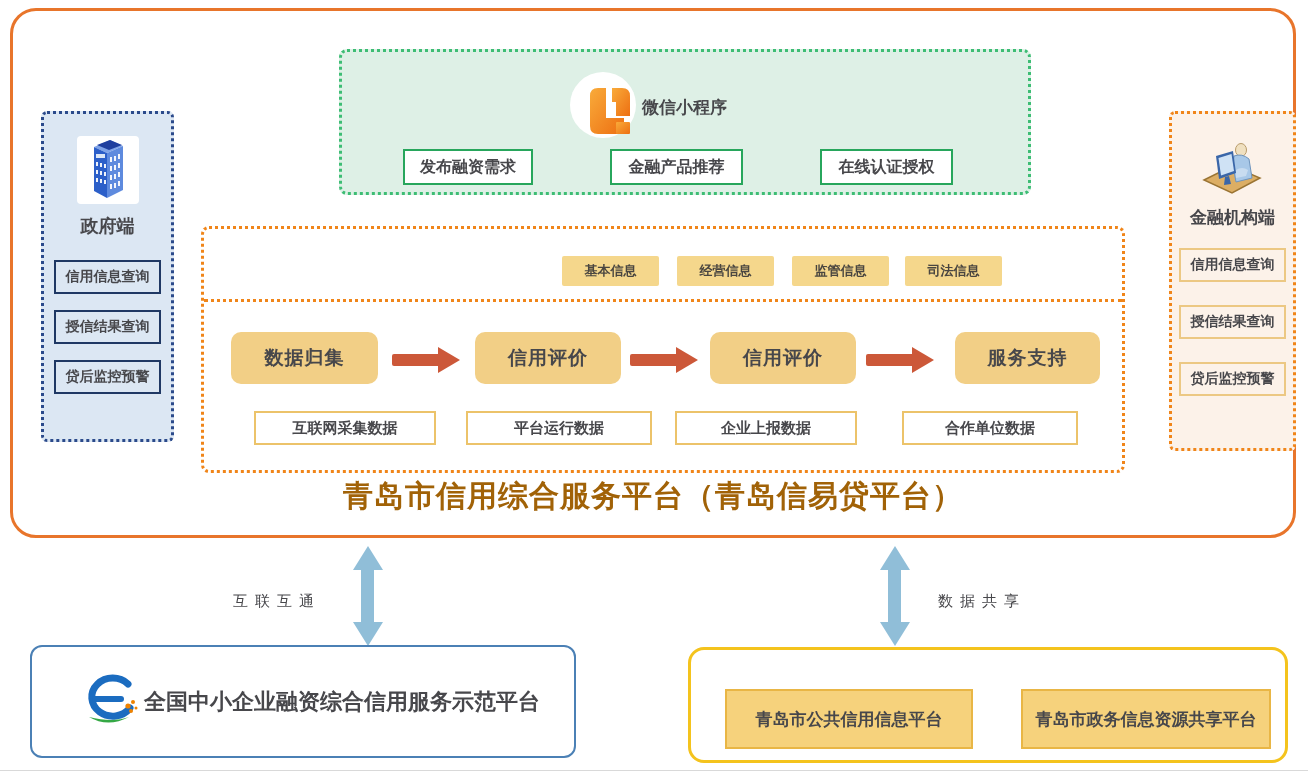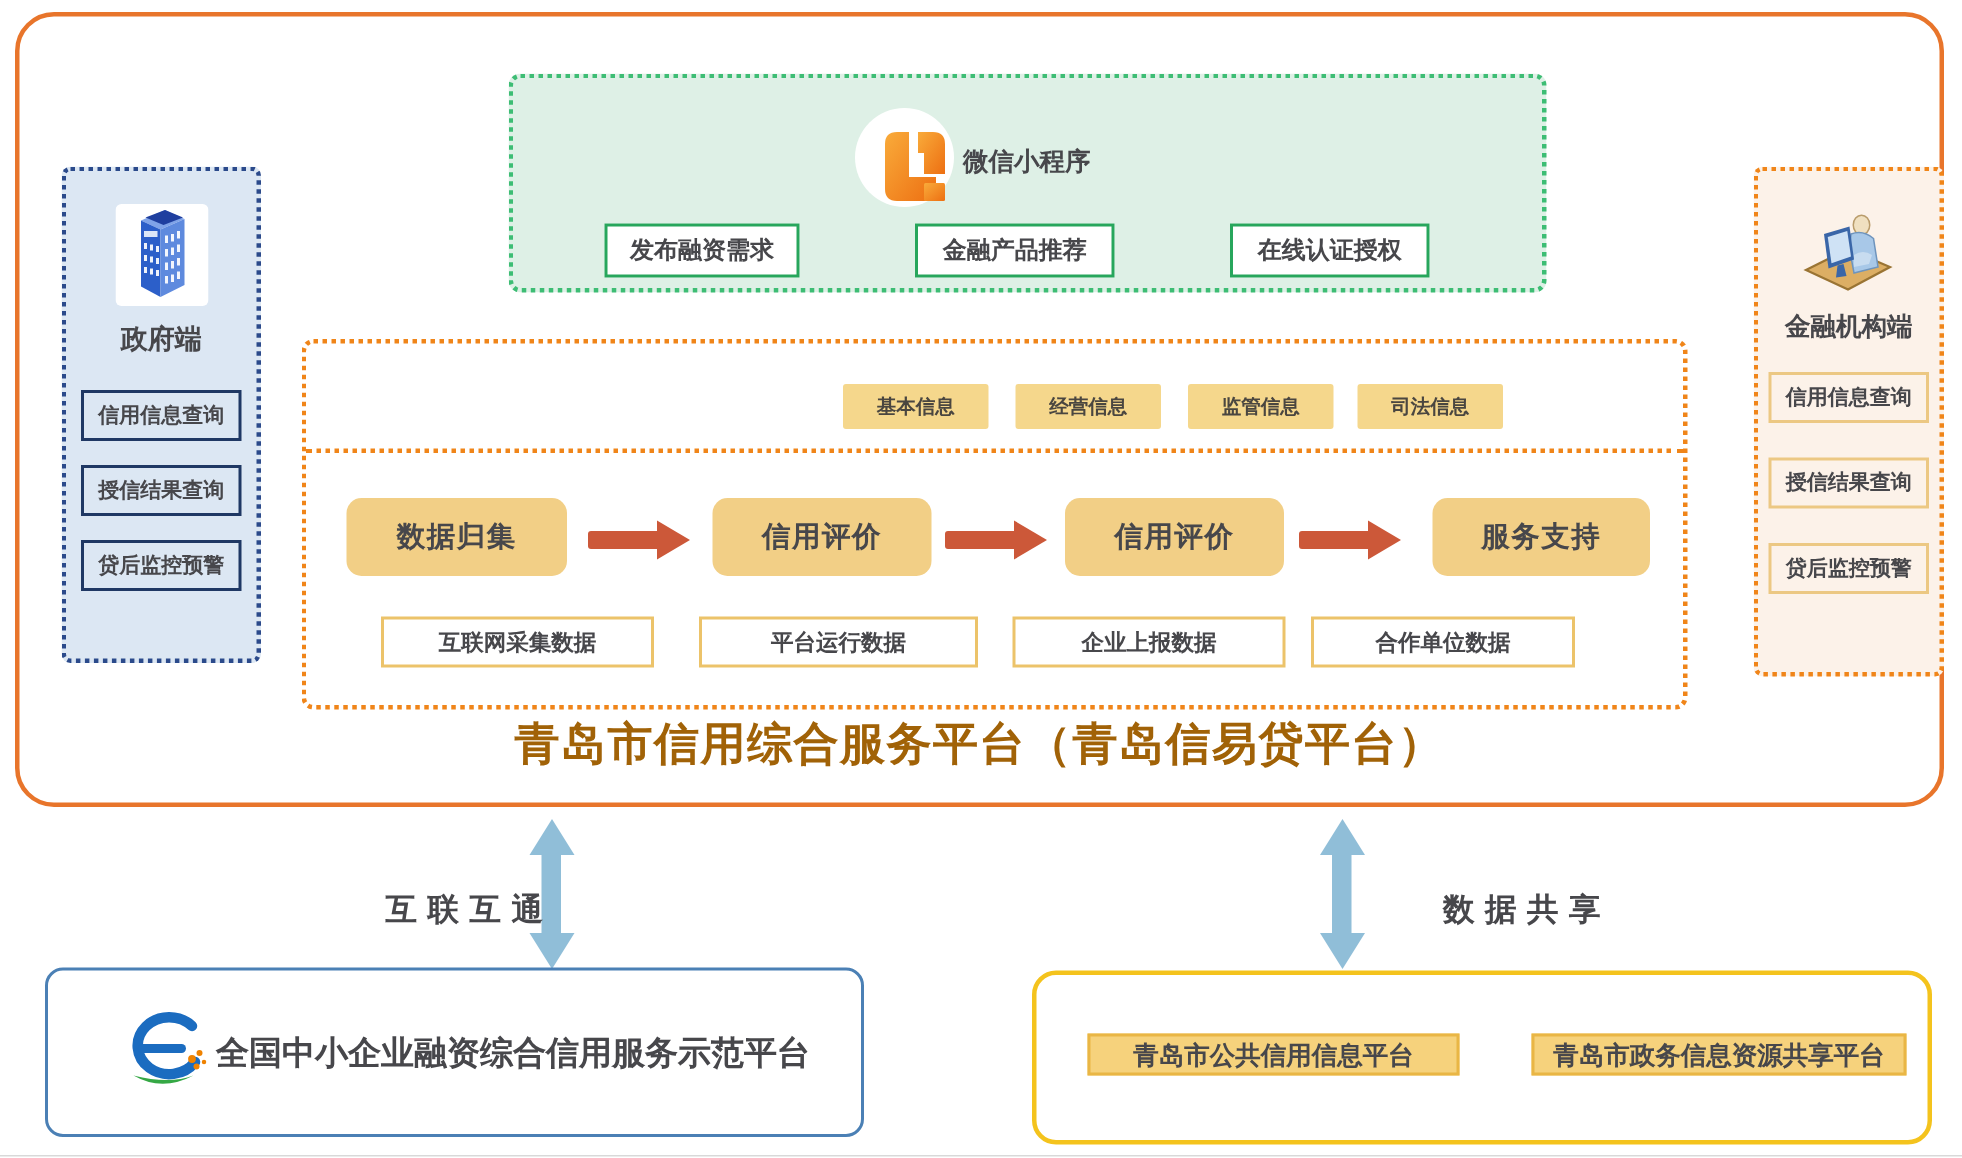--- a/index.html
+++ b/index.html
@@ -50,25 +50,25 @@
     letter-spacing:1px; }
   .data-src { top:182px; height:34px; background:#fff; border:2px solid #ecc36a;
     font-size:15px; font-weight:bold; display:flex; align-items:center; justify-content:center; }
 
   .panel-title { width:100%; text-align:center; font-weight:bold; }
   .gov-item { left:10px; width:107px; height:34px; background:#dce7f3; border:2px solid #1f3864;
     font-size:14px; font-weight:bold; display:flex; align-items:center; justify-content:center; }
   .fin-item { left:7px; width:107px; height:34px; background:#fcf2e9; border:2px solid #ecc883;
     font-size:14px; font-weight:bold; display:flex; align-items:center; justify-content:center; }
 
-  .link-label { font-size:21px; font-weight:bold; letter-spacing:7px; white-space:nowrap;margin-left:24px; }
+  .link-label { font-size:15px; font-weight:normal; letter-spacing:7px; white-space:nowrap; }
 
   .national-label { left:112px; top:0; height:100%; display:flex; align-items:center;
     font-size:22px; font-weight:bold; }
-  .muni-item { top:39px; height:28px; background:#f6d27c; border:2px solid #e9b645;
+  .muni-item { top:39px; height:60px; background:#f6d27c; border:2px solid #e9b645;
     font-size:17px; font-weight:bold; display:flex; align-items:center; justify-content:center; }
 
   
   .flow-arrow { top:118px; height:26px; }
   .flow-arrow .shaft { position:absolute; left:0; top:7px; height:12px;
     width:calc(100% - 20px); background:#cc5839; border-radius:2px; }
   .flow-arrow .head { position:absolute; right:0; top:0; width:0; height:0;
     border-top:13px solid transparent; border-bottom:13px solid transparent;
     border-left:22px solid #cc5839; }
 
@@ -136,21 +136,21 @@
           <div class="head"></div>
       </div>
       <div class="abs flow-arrow" style="left:662px; width:68px;">
         <div class="shaft"></div>
           <div class="head"></div>
       </div>
 
       <div class="abs data-src" style="left:50px;  width:182px;">互联网采集数据</div>
       <div class="abs data-src" style="left:262px; width:186px;">平台运行数据</div>
       <div class="abs data-src" style="left:471px; width:182px;">企业上报数据</div>
-      <div class="abs data-src" style="left:670px; width:176px;">合作单位数据</div>
+      <div class="abs data-src" style="left:698px; width:176px;">合作单位数据</div>
     </div>
 
     <div class="abs gov-panel">
       <div class="abs icon-wrap" style="left:33px; top:22px; width:62px; height:68px;">
         <svg width="62" height="68" viewBox="0 0 62 68">
           <rect x="0" y="0" width="62" height="68" rx="4" fill="#ffffff"></rect>
           <polygon points="17,11 33,4 46,10 30,17" fill="#7fa3e8"></polygon>
           <polygon points="20,9 33,4 45,9 32,14" fill="#1f3f9f"></polygon>
           <polygon points="17,11 30,17 30,62 17,55" fill="#2c5fc9"></polygon>
           <polygon points="30,17 46,10 46,54 30,62" fill="#5e8ade"></polygon>

